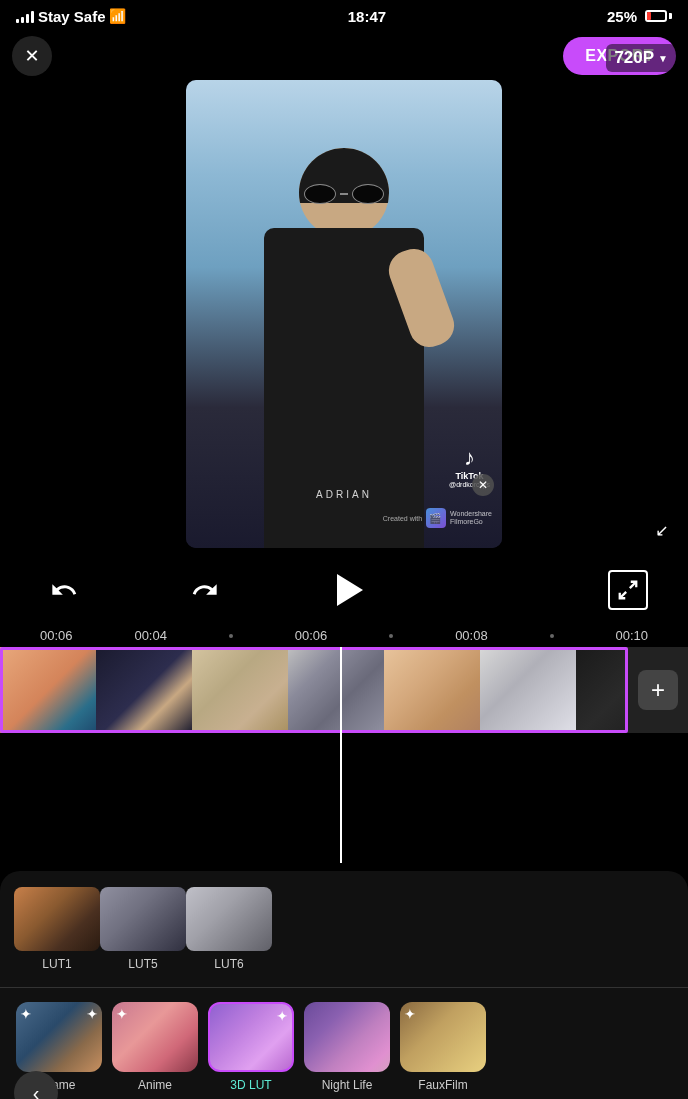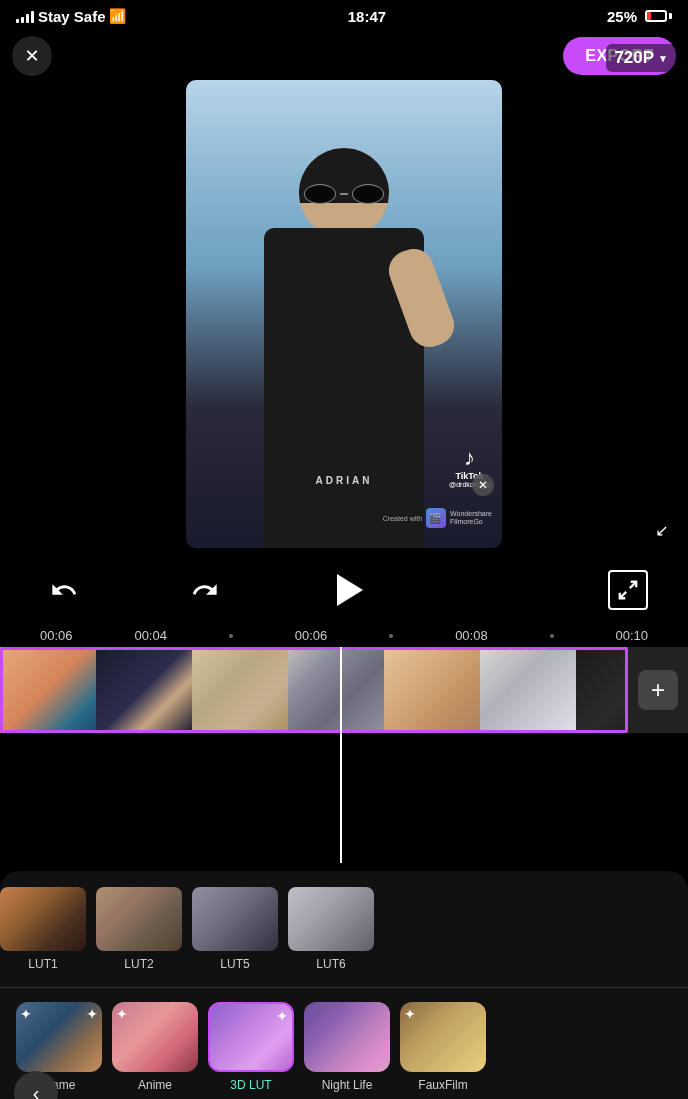--- a/index.html
+++ b/index.html
@@ -228,27 +228,27 @@
       height: 20px;
       background: linear-gradient(135deg, #4a90d9, #7b4fd4);
       border-radius: 4px;
       display: flex;
       align-items: center;
       justify-content: center;
       font-size: 10px;
     }
     .name-text {
       position: absolute;
-      bottom: 62px;
+      bottom: 48px;
       left: 50%;
       transform: translateX(-50%);
       font-size: 10px;
       color: rgba(255,255,255,0.8);
       letter-spacing: 3px;
-      font-weight: 700;
+      font-weight: 400;
     }
     
     .resolution-badge {
       position: absolute;
       top: 12px;
       right: 12px;
       display: flex;
       align-items: center;
       gap: 4px;
       background: rgba(0,0,0,0.5);
@@ -412,22 +412,21 @@
       background: #111;
       border-radius: 20px 20px 0 0;
       margin-top: 8px;
       padding: 16px 0 0;
       min-height: 260px;
     }
 
     
     .lut-row {
       display: flex;
-      gap: 10px;
-      padding: 0 0 16px;
+      padding: 0 14px 16px;
       overflow-x: auto;
       scrollbar-width: none;
     }
     .lut-row::-webkit-scrollbar { display: none; }
     .lut-item {
       display: flex;
       flex-direction: column;
       align-items: center;
       gap: 6px;
       cursor: pointer;
@@ -680,24 +679,20 @@
 </div>
 
 <div class="bottom-panel" style="position:relative;">
 
   <div class="lut-row">
     <div class="lut-item">
       <div class="lut-thumb lut-1"></div>
       <span class="lut-label">LUT1</span>
     </div>
     <div class="lut-item">
-      <div class="lut-thumb lut-2"></div>
-      <span class="lut-label">LUT2</span>
-    </div>
-    <div class="lut-item">
       <div class="lut-thumb lut-5"></div>
       <span class="lut-label">LUT5</span>
     </div>
     <div class="lut-item">
       <div class="lut-thumb lut-6"></div>
       <span class="lut-label">LUT6</span>
     </div>
   </div>
 
   <div class="section-divider"></div>

